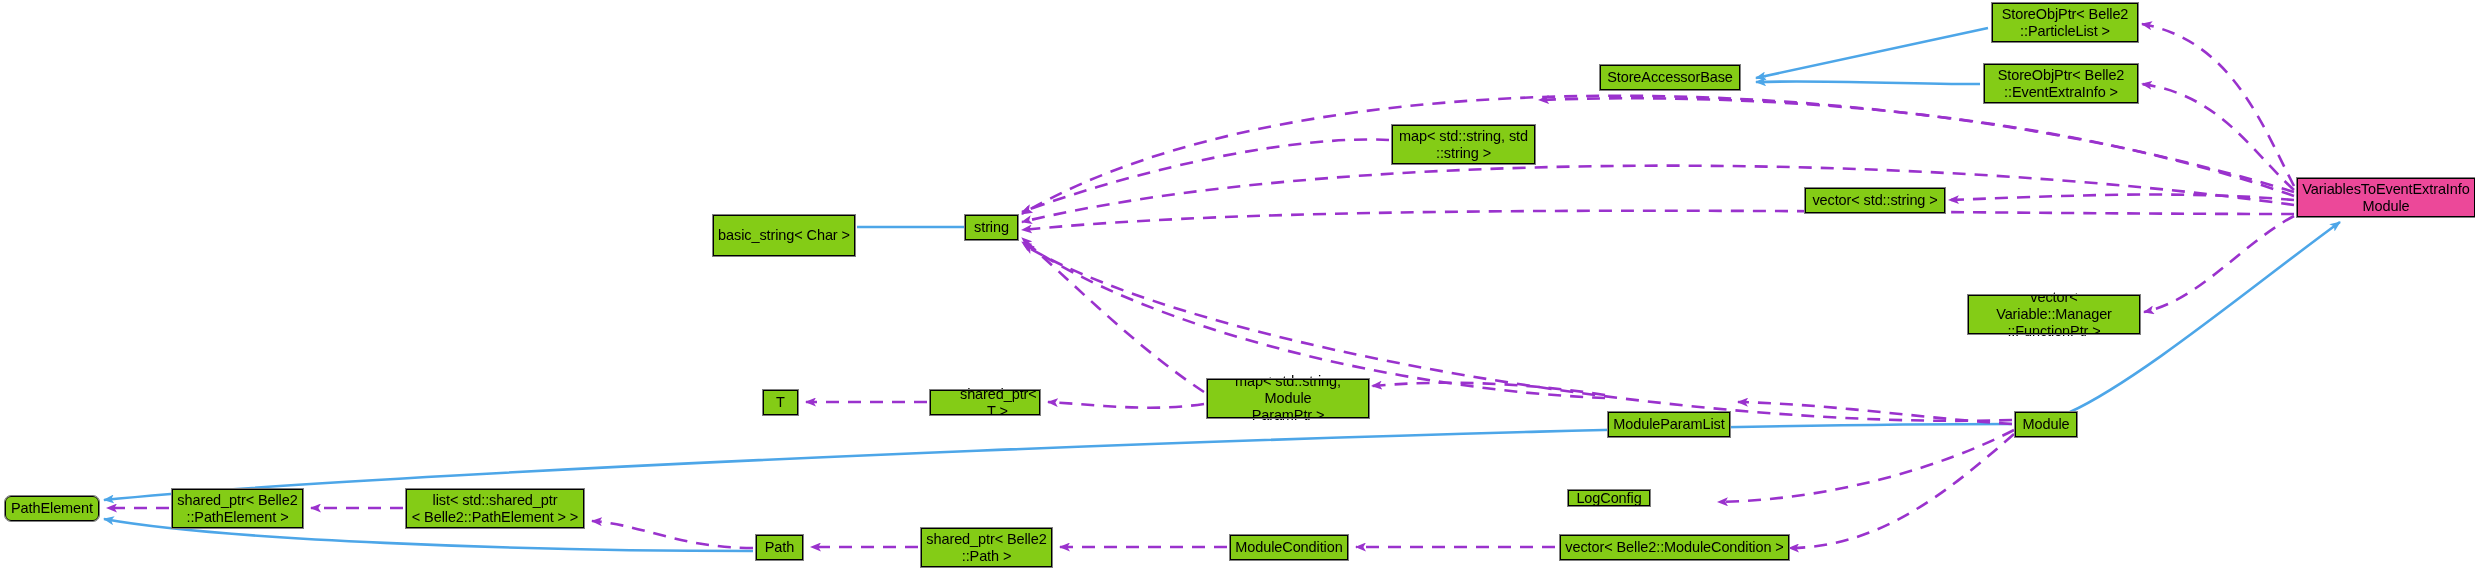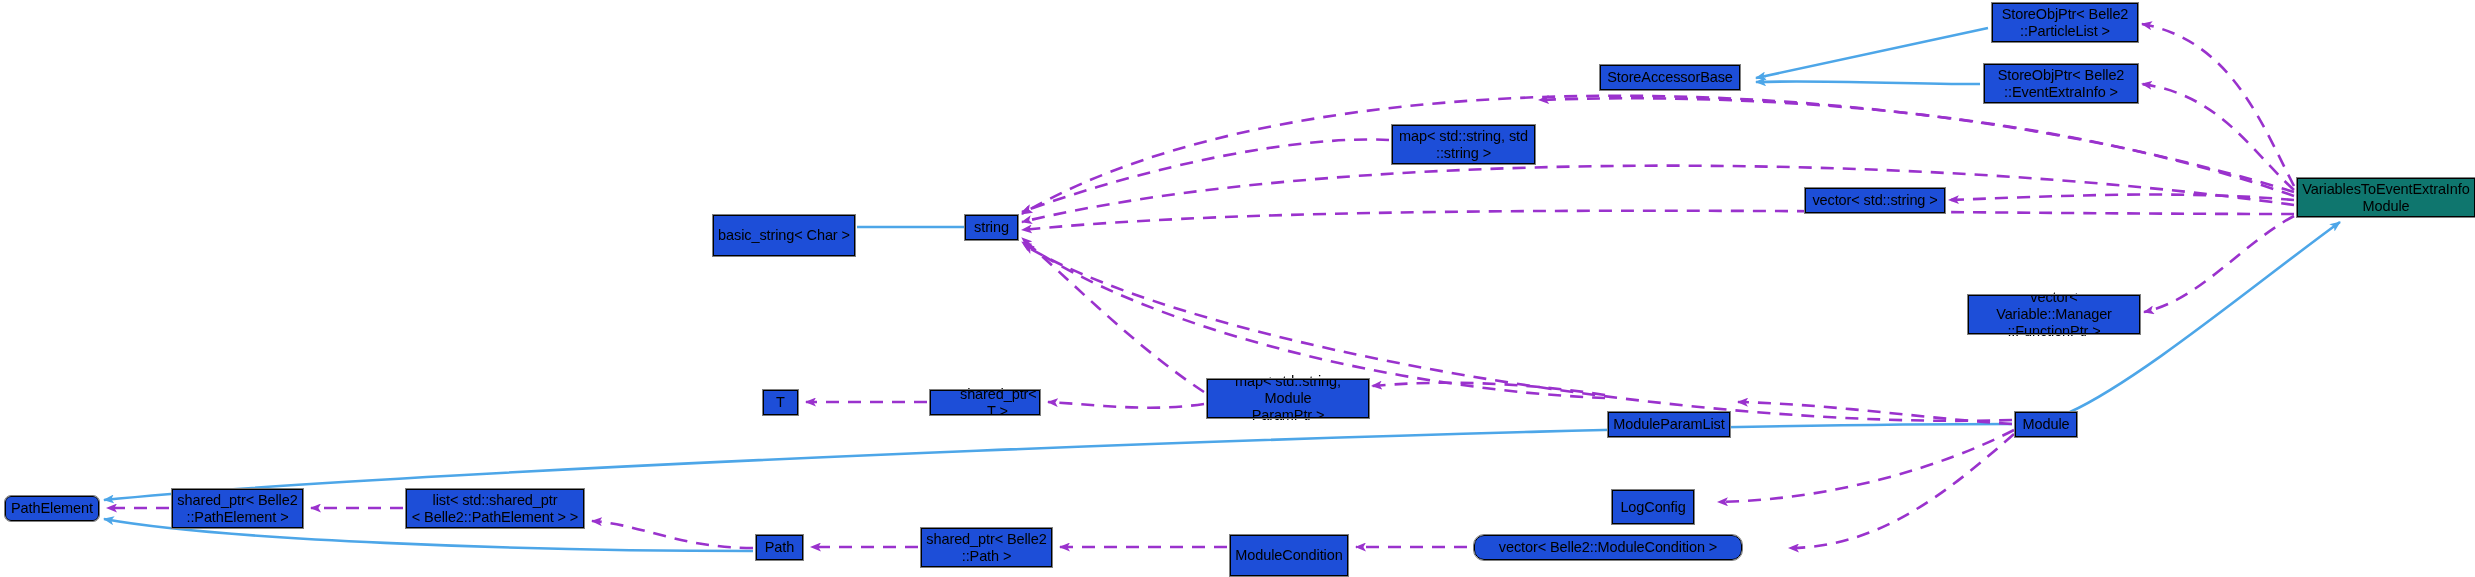--- a/index.html
+++ b/index.html
@@ -20,39 +20,39 @@
     position: absolute;
     left: 0;
     top: 0;
     width: 2475px;
     height: 577px;
     display: block;
   }
   .node-box {
     position: absolute;
     box-sizing: border-box;
-    background: #1d4ed8;
+    background: #84cc16;
     border: 1px solid #000000;
     outline: 1px solid #808080;
     outline-offset: 0px;
     display: flex;
     align-items: center;
     justify-content: center;
     text-align: center;
     color: #000000;
     font-family: "Liberation Sans", sans-serif;
     font-size: 14.5px;
     line-height: 17px;
     letter-spacing: -0.1px;
     white-space: pre-line;
     cursor: pointer;
     z-index: 5;
   }
   .node-box.highlight {
-    background: #0f766e;
+    background: #ec4899;
   }
   .node-label {
     display: block;
     width: 100%;
     padding: 0 4px;
     box-sizing: border-box;
     white-space: pre-line;
   }
 </style>
 </head>
@@ -131,17 +131,17 @@
       <div class="node-box" style="left: 1608px; top: 390px; width: 122px; height: 25px; margin-top: 22px;"><span class="node-label">ModuleParamList</span></div>
       <div class="node-box" style="left: 2015px; top: 412px; width: 62px; height: 25px;"><span class="node-label">Module</span></div>
       <div class="node-box" style="left: 5px; top: 496px; width: 94px; height: 25px; border-radius: 6px;"><span class="node-label">PathElement</span></div>
       <div class="node-box" style="left: 172px; top: 489px; width: 131px; height: 39px;"><span class="node-label">shared_ptr&lt; Belle2
 ::PathElement &gt;</span></div>
       <div class="node-box" style="left: 406px; top: 489px; width: 178px; height: 39px;"><span class="node-label">list&lt; std::shared_ptr
 &lt; Belle2::PathElement &gt; &gt;</span></div>
       <div class="node-box" style="left: 756px; top: 535px; width: 47px; height: 25px;"><span class="node-label">Path</span></div>
       <div class="node-box" style="left: 921px; top: 528px; width: 131px; height: 39px;"><span class="node-label">shared_ptr&lt; Belle2
 ::Path &gt;</span></div>
-      <div class="node-box" style="left: 1230px; top: 535px; width: 118px; height: 41px;"><span class="node-label">ModuleCondition</span></div>
-      <div class="node-box" style="left: 1474px; top: 535px; width: 268px; height: 25px; border-radius: 10px;"><span class="node-label">vector&lt; Belle2::ModuleCondition &gt;</span></div>
-      <div class="node-box" style="left: 1612px; top: 490px; width: 82px; height: 34px;"><span class="node-label">LogConfig</span></div>
+      <div class="node-box" style="left: 1230px; top: 535px; width: 118px; height: 25px;"><span class="node-label">ModuleCondition</span></div>
+      <div class="node-box" style="left: 1560px; top: 535px; width: 229px; height: 25px;"><span class="node-label">vector&lt; Belle2::ModuleCondition &gt;</span></div>
+      <div class="node-box" style="left: 1568px; top: 490px; width: 82px; height: 16px;"><span class="node-label">LogConfig</span></div>
     </div>
 </div>
 
 </body></html>

